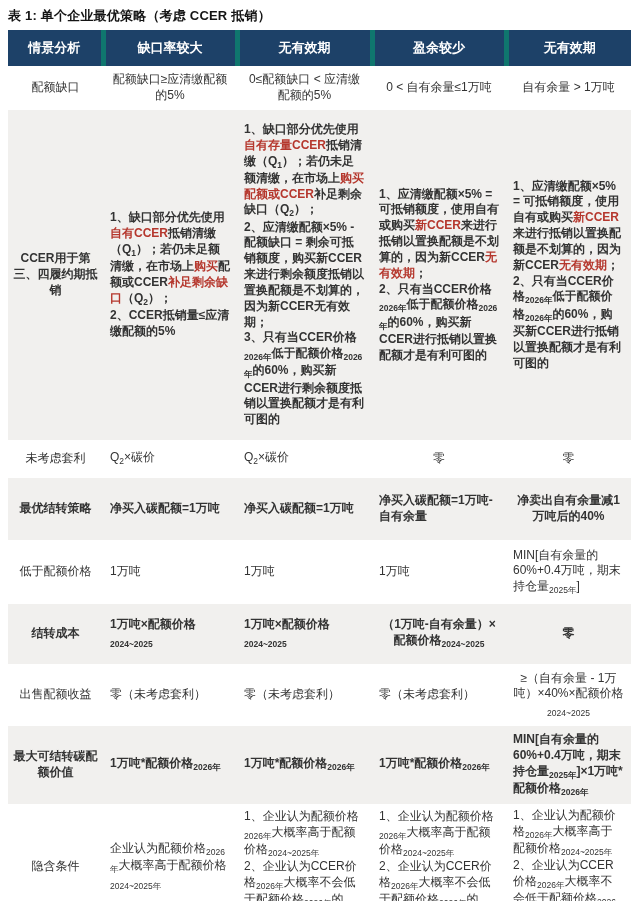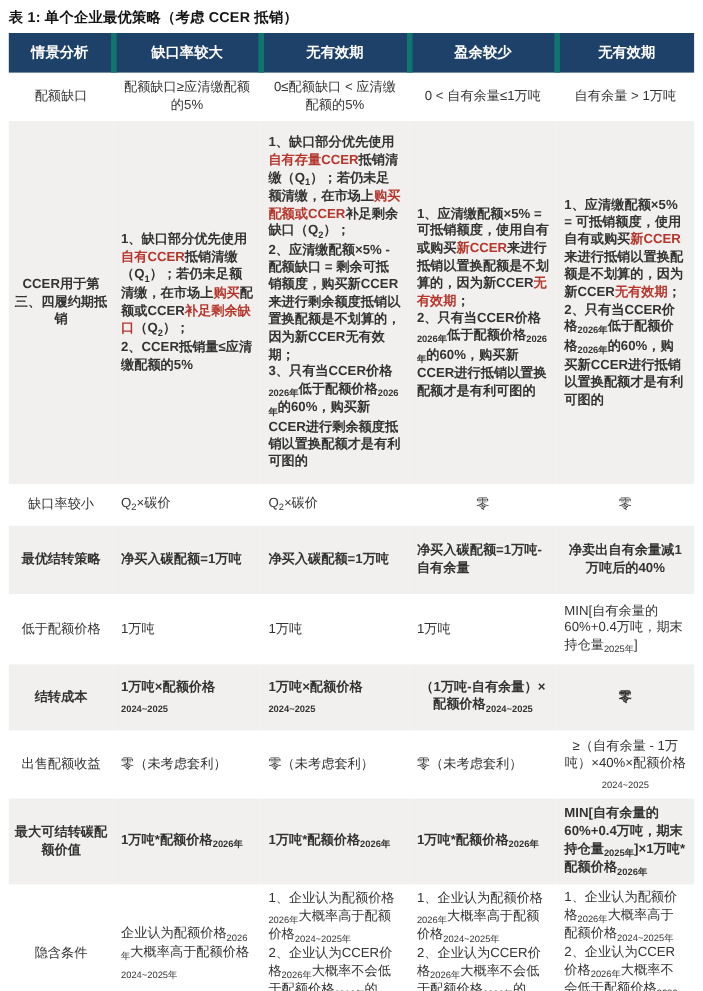--- a/index.html
+++ b/index.html
@@ -95,21 +95,21 @@
           <td class="center"><span>自有余量 &gt; 1万吨</span></td>
         </tr>
         <tr class="alt">
           <td class="label">CCER用于第三、四履约期抵销</td>
           <td><span>1、缺口部分优先使用</span><span class="red">自有CCER</span><span>抵销清缴（Q</span><span class="sub">1</span><span>）；若仍未足额清缴，在市场上</span><span class="red">购买</span><span>配额或CCER</span><span class="red">补足剩余缺口</span><span>（Q</span><span class="sub">2</span><span>）；</span><br><span>2、CCER抵销量≤应清缴配额的5%</span></td>
           <td><span>1、缺口部分优先使用</span><span class="red">自有存量CCER</span><span>抵销清缴（Q</span><span class="sub">1</span><span>）；若仍未足额清缴，在市场上</span><span class="red">购买配额或CCER</span><span>补足剩余缺口（Q</span><span class="sub">2</span><span>）；</span><br><span>2、应清缴配额×5% - 配额缺口 = 剩余可抵销额度，购买新CCER来进行剩余额度抵销以置换配额是不划算的，因为新CCER无有效期；</span><br><span>3、只有当CCER价格</span><span class="sub">2026年</span><span>低于配额价格</span><span class="sub">2026年</span><span>的60%，购买新CCER进行剩余额度抵销以置换配额才是有利可图的</span></td>
           <td><span>1、应清缴配额×5% = 可抵销额度，使用自有或购买</span><span class="red">新CCER</span><span>来进行抵销以置换配额是不划算的，因为新CCER</span><span class="red">无有效期</span><span>；</span><br><span>2、只有当CCER价格</span><span class="sub">2026年</span><span>低于配额价格</span><span class="sub">2026年</span><span>的60%，购买新CCER进行抵销以置换配额才是有利可图的</span></td>
           <td><span>1、应清缴配额×5% = 可抵销额度，使用自有或购买</span><span class="red">新CCER</span><span>来进行抵销以置换配额是不划算的，因为新CCER</span><span class="red">无有效期</span><span>；</span><br><span>2、只有当CCER价格</span><span class="sub">2026年</span><span>低于配额价格</span><span class="sub">2026年</span><span>的60%，购买新CCER进行抵销以置换配额才是有利可图的</span></td>
         </tr>
         <tr>
-          <td class="label">缺口率较小</td>
+          <td class="label">未考虑套利</td>
           <td><span>Q</span><span class="sub">2</span><span>×碳价</span></td>
           <td><span>Q</span><span class="sub">2</span><span>×碳价</span></td>
           <td class="center"><span>零</span></td>
           <td class="center"><span>零</span></td>
         </tr>
         <tr class="alt">
           <td class="label">最优结转策略</td>
           <td><span>净买入碳配额=1万吨</span></td>
           <td><span>净买入碳配额=1万吨</span></td>
           <td><span>净买入碳配额=1万吨-自有余量</span></td>

